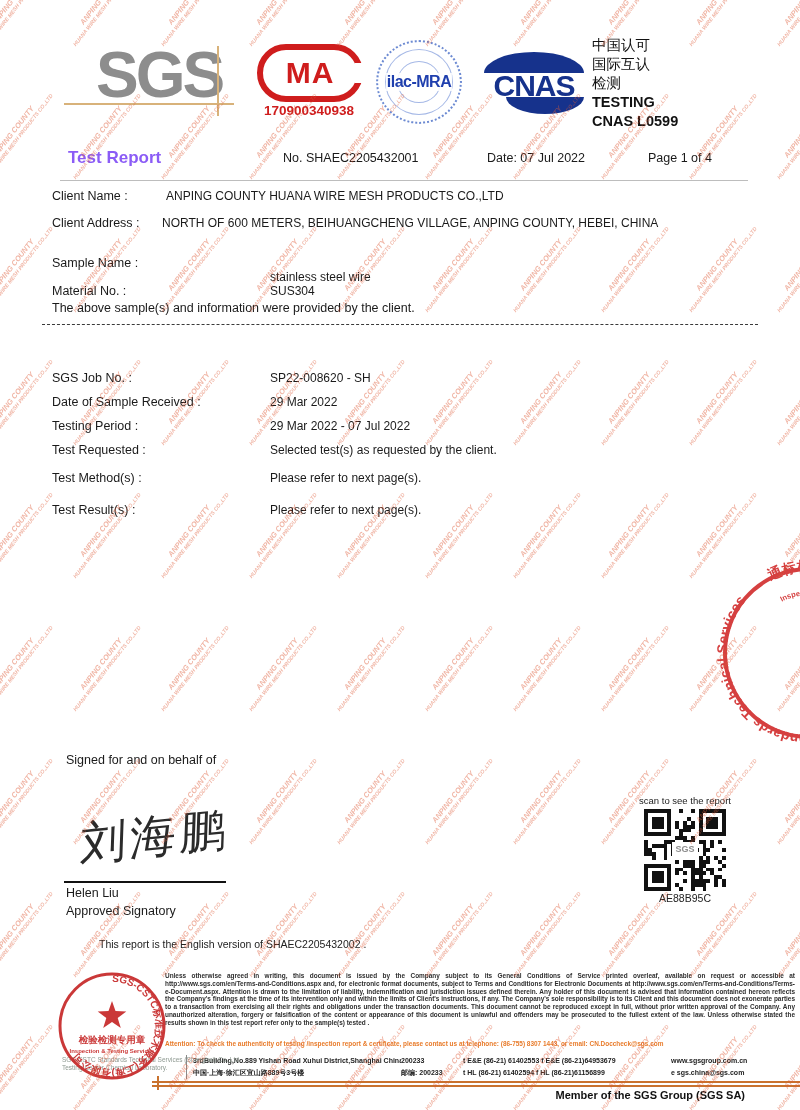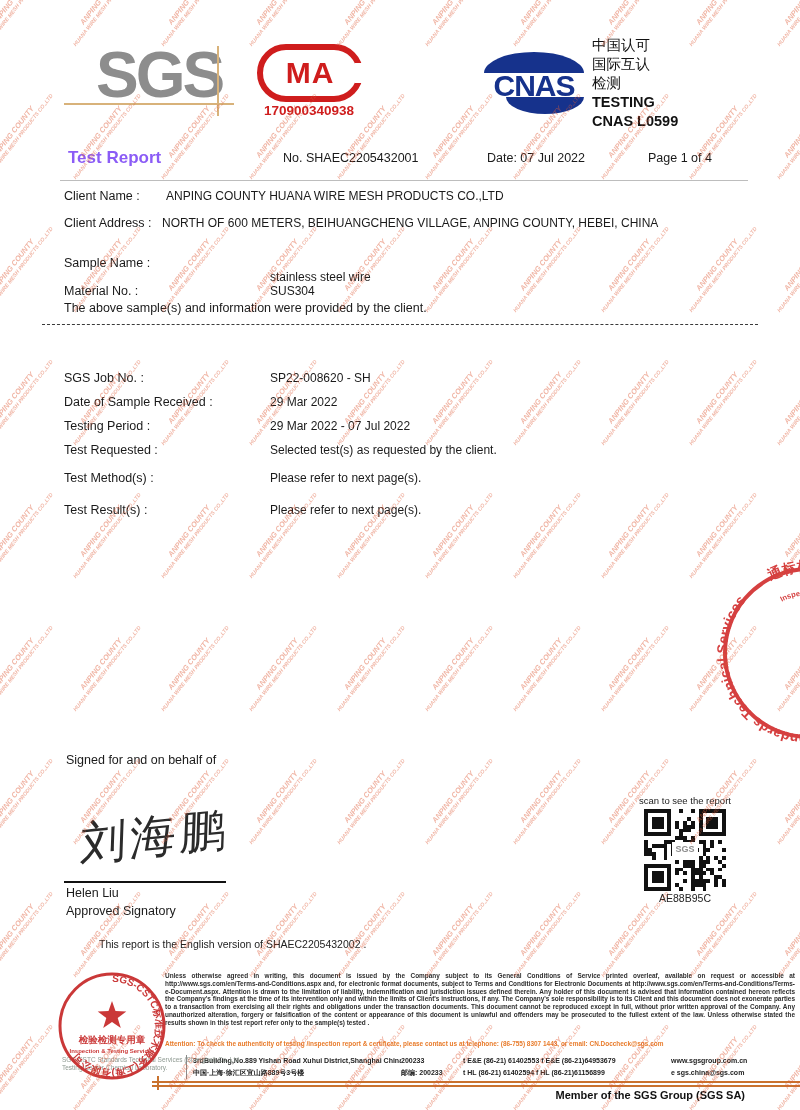--- a/index.html
+++ b/index.html
@@ -36,21 +36,21 @@
                 border-radius:0 0 39px 39px / 0 0 17px 17px;}
   .accred{position:absolute;left:592px;top:36px;font-size:14.5px;line-height:19px;color:#111;}
   .accred .b{font-weight:700;}
   
   .doc-title{position:absolute;left:68px;top:148px;font-size:17px;font-weight:700;color:#8b5cf6;}
   .report-no{position:absolute;left:283px;top:151px;font-size:12.5px;}
   .report-date{position:absolute;left:487px;top:151px;font-size:12.5px;}
   .report-page{position:absolute;left:648px;top:151px;font-size:12.5px;}
   .h-rule{position:absolute;left:60px;top:180px;width:688px;height:1px;background:#bdbdbd;}
   
-  .lbl{position:absolute;left:64px;font-size:12.5px;}
+  .lbl{position:absolute;left:52px;font-size:12.5px;}
   .val{position:absolute;font-size:12px;}
   .dash-rule{position:absolute;left:42px;top:324px;width:716px;border-top:1.6px dashed #3a3a3a;}
   
   .sig-hand{position:absolute;left:80px;top:806px;font-size:46px;color:#2b2b2b;
             transform:rotate(-6deg) skewX(-8deg);letter-spacing:4px;}
   .sig-rule{position:absolute;left:64px;top:881px;width:162px;height:2px;background:#111;}
   
   .qr-wrap{position:absolute;left:620px;top:795px;width:130px;text-align:center;}
   .qr-caption{font-size:9.5px;color:#222;}
   .qr-box{position:relative;width:82px;height:82px;margin:3px auto 0 auto;}
@@ -89,20 +89,23 @@
 
   <div class="sgs-text">SGS</div>
   <div class="sgs-hline"></div>
   <div class="sgs-vline"></div>
 
   <div class="cma">
     <span class="cma-letters">MA</span>
   </div>
   <div class="cma-number">170900340938</div>
 
+  <div class="ilac">
+    <span class="ilac-label">ilac-MRA</span>
+  </div>
 
   <div class="cnas">
     <div class="cnas-arc-top"></div>
     <div class="cnas-label">CNAS</div>
     <div class="cnas-arc-bot"></div>
   </div>
 
   <div class="accred">
     <div>中国认可</div>
     <div>国际互认</div>

